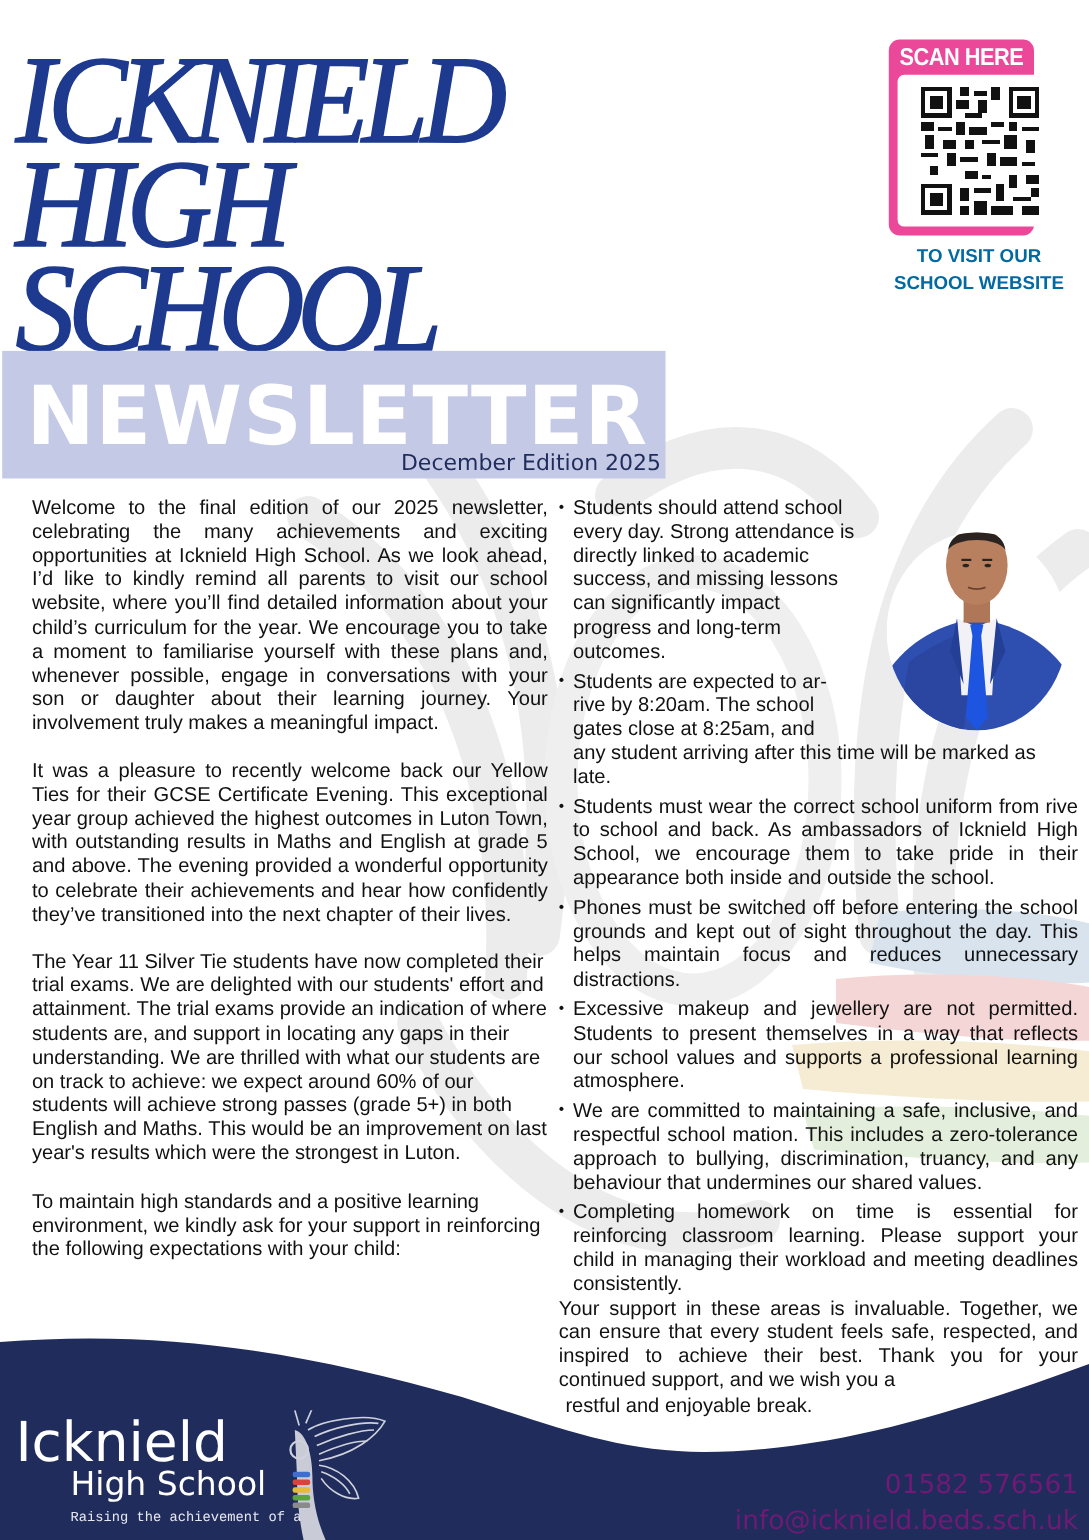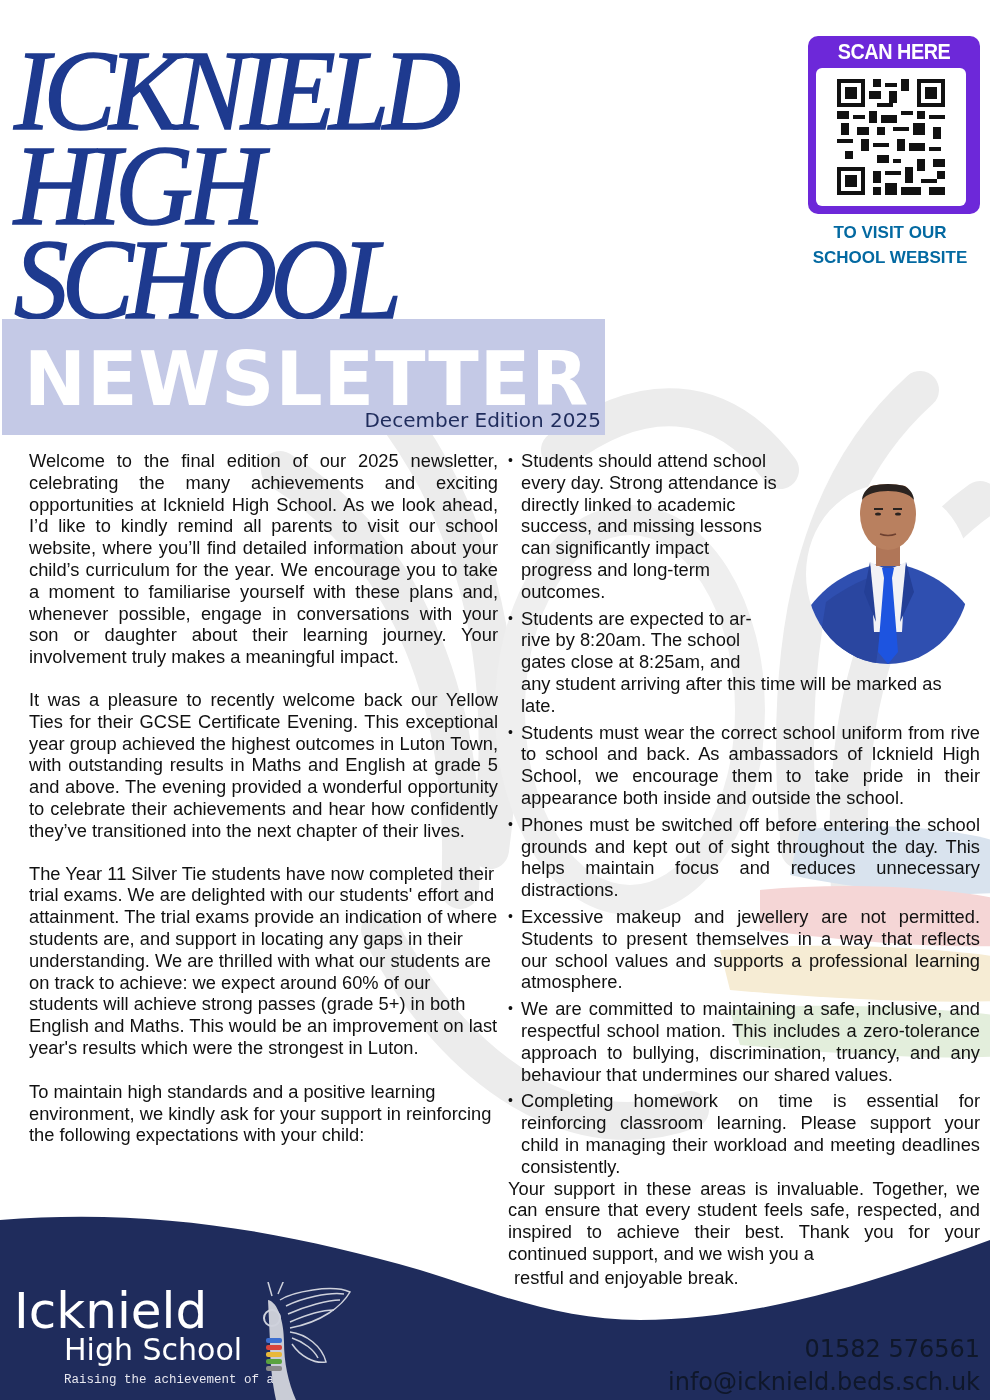--- a/index.html
+++ b/index.html
@@ -7,21 +7,21 @@
   .abs { position:absolute; }
 
   
   .wm { position:absolute; left:260px; top:330px; width:740px; height:900px; z-index:0; }
 
   
   .masthead { left:14px; top:44px; width:480px; z-index:2; color:#1e3a8f; font-family:"Liberation Serif", serif; font-style:italic; font-weight:normal; line-height:0.83; letter-spacing:-7px; transform:scaleX(0.95); transform-origin:left top; }
   .masthead div { font-size:114px; -webkit-text-stroke:1.5px #1e3a8f; }
 
   
-  .qr-box { left:808px; top:36px; width:132px; height:178px; background:#6d28d9; border-radius:10px; z-index:2;padding-left:40px; }
+  .qr-box { left:808px; top:36px; width:132px; height:178px; background:#ec4899; border-radius:10px; z-index:2; }
   .qr-title { position:absolute; left:0; top:3px; width:100%; text-align:center; color:#fff; font-weight:bold; font-size:22px; letter-spacing:-0.5px; transform:scaleX(0.9); }
   .qr-inner { position:absolute; left:8px; top:32px; width:150px; height:138px; background:#fff; border-radius:6px; }
   .qr-inner svg { position:absolute; left:21px; top:10px; }
   .qr-caption { left:800px; top:220px; width:180px; text-align:center; color:#0369a1; font-weight:bold; font-size:17px; line-height:25px; z-index:2; }
 
   
   .banner { left:2px; top:319px; width:603px; height:116px; background:#c4c9e6; z-index:2; }
   .banner-title { position:absolute; left:22px; top:20px; color:#fff; font-family:"DejaVu Sans", sans-serif; font-weight:bold; font-size:74px; letter-spacing:1px; line-height:80px; }
   .banner-sub { position:absolute; right:4px; top:85px; color:#1f2c5c; font-family:"DejaVu Sans", sans-serif; font-size:20px; line-height:32px; }
 
@@ -42,21 +42,21 @@
 
   .photo { left:806px; top:462px; width:165px; height:202px; z-index:3; }
 
   
   .footer-wave { left:0; top:1190px; width:990px; height:210px; z-index:1; }
   .footer-logo { left:14px; top:1283px; z-index:4; color:#fff; }
   .fl-1 { font-family:"DejaVu Sans", sans-serif; font-size:50px; line-height:56px; letter-spacing:0px; }
   .fl-2 { position:absolute; left:50px; top:50px; font-family:"DejaVu Sans", sans-serif; font-size:30px; line-height:34px; white-space:nowrap; }
   .fl-3 { position:absolute; left:50px; top:90px; font-family:Liberation Mono, monospace; font-size:12.5px; white-space:nowrap; color:#e8e8f0; }
   .moth { left:262px; top:1282px; z-index:4; }
-  .contact { right:10px; z-index:4; color:#0f172a; font-family:"DejaVu Sans", sans-serif; text-align:left; white-space:nowrap; }
+  .contact { right:10px; z-index:4; color:#701a75; font-family:"DejaVu Sans", sans-serif; text-align:left; white-space:nowrap; }
   .phone { top:1335px; font-size:24px; }
   .email { top:1368px; font-size:24px; }
 </style>
 </head>
 <body>
 
 <svg class="wm" viewBox="0 0 740 900">
   <g fill="none" stroke="#ececec" stroke-width="38" stroke-linecap="round">
     <path d="M80 20 C 200 140, 260 300, 230 520"></path>
     <path d="M20 140 C 150 220, 210 380, 200 560"></path>

